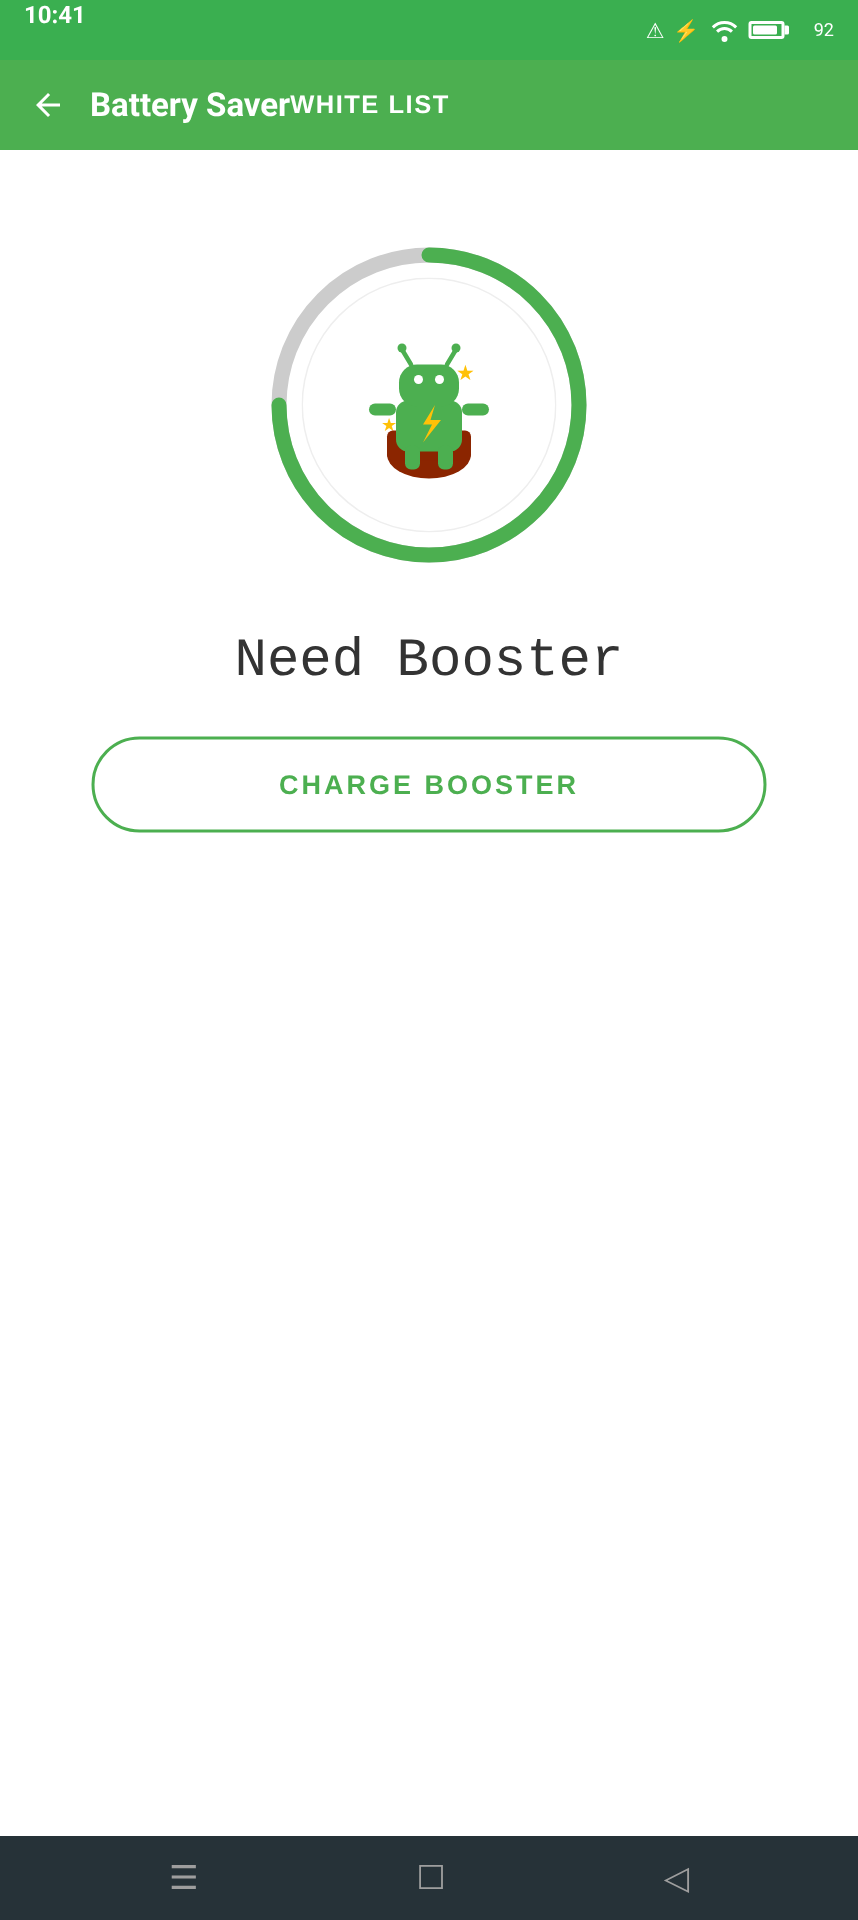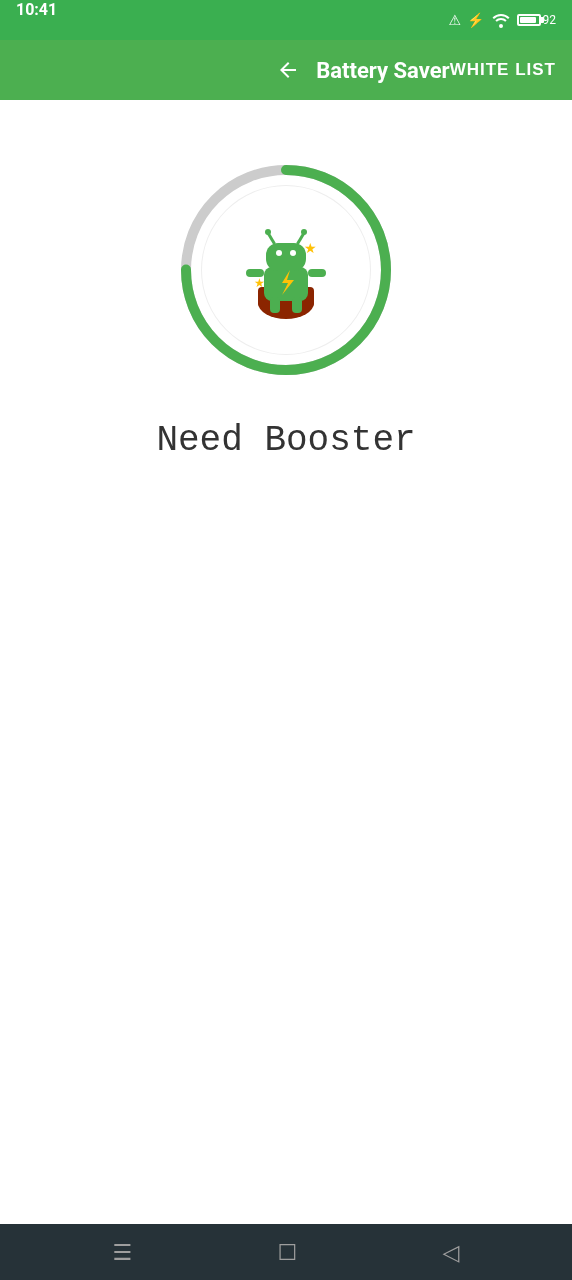--- a/index.html
+++ b/index.html
@@ -33,21 +33,21 @@
       align-items: center;
       gap: 6px;
     }
     .status-icon {
       color: white;
       font-size: 14px;
     }
     .battery-container {
       display: flex;
       align-items: center;
-      gap: 2px;
+      gap: 20px;
     }
     .battery-icon {
       width: 24px;
       height: 12px;
       border: 2px solid white;
       border-radius: 2px;
       position: relative;
       display: flex;
       align-items: center;
       padding: 1px;
@@ -77,21 +77,21 @@
       font-size: 14px;
       color: white;
     }
 
     
     .app-bar {
       background: #4caf50;
       height: 60px;
       display: flex;
       align-items: center;
-      justify-content: flex-end;
+      justify-content: flex-start;
       padding: 0 16px;
     }
     .app-bar-left {
       display: flex;
       align-items: center;
       gap: 12px;
     }
     .back-button {
       background: none;
       border: none;
@@ -300,20 +300,21 @@
           <rect x="56" y="82" width="10" height="16" rx="4" fill="#4CAF50"></rect>
 
           <polygon points="54,55 46,68 52,68 46,80 58,65 51,65" fill="#FFC107"></polygon>
         </svg>
       </div>
     </div>
   </div>
 
   <div class="status-text">Need Booster</div>
 
+  <button class="charge-btn">CHARGE BOOSTER</button>
 
 </div>
 
 <div class="bottom-nav">
   <span class="nav-icon">☰</span>
   <span class="nav-icon">☐</span>
   <span class="nav-icon">◁</span>
 </div>
 
 </body></html>

